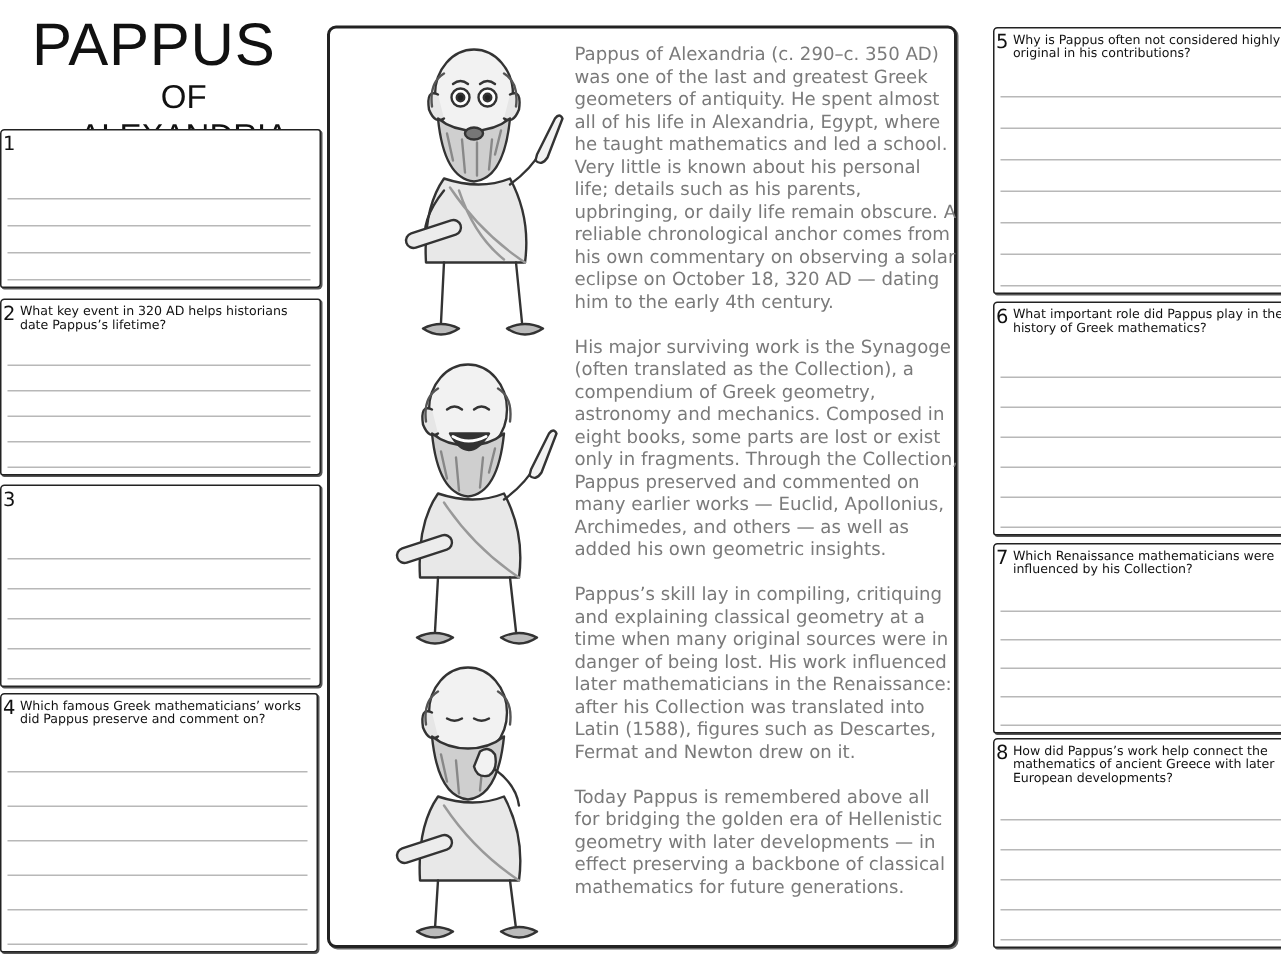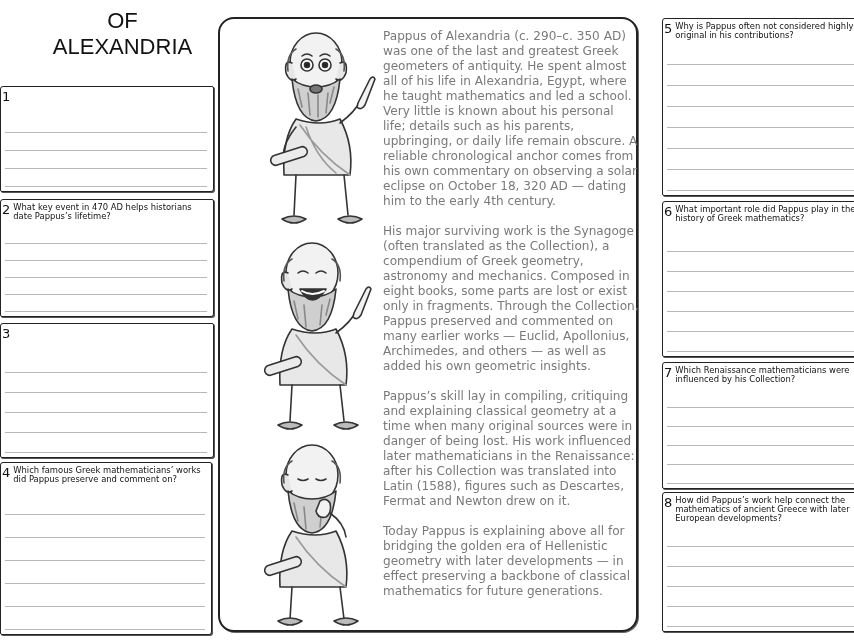--- a/index.html
+++ b/index.html
@@ -19,53 +19,54 @@
     overflow: hidden;
   }
   .qhead { display: flex; align-items: flex-start; padding: 3px 4px 0 1px; }
   .qnum { font-family: "DejaVu Sans", sans-serif; font-size: 13px; line-height: 14px; margin-right: 3px; color: #111; flex: none; }
   .qtext { font-family: "DejaVu Sans", sans-serif; font-size: 8.4px; line-height: 9px; color: #111; }
   .qlines { position: absolute; left: 4px; right: 6px; bottom: 4px; }
   .qline { height: 0; border-top: 1px solid #b8b8b8; }
 
   .center {
     position: absolute; left: 218px; top: 17px; width: 420px; height: 615px;
-    border: 2px solid #222; border-radius: 16px; background: #fff;
+    border: 2px solid #222; border-radius: 6px; background: #fff;
     box-shadow: 1px 1px 0 #666;
   }
   .figure { position: absolute; }
   .article {
     position: absolute; left: 163px; top: 10px; width: 256px;
     font-family: "DejaVu Sans", sans-serif; font-size: 12.1px; line-height: 15px; color: #7a7a7a;
   }
   .article p { margin-bottom: 15px; }
 </style>
 </head>
 <body>
 
 <div class="title-block">
+  <div class="title-main">PAPPUS</div>
   <div class="title-sub">OF ALEXANDRIA</div>
 </div>
 
 <div class="qbox" style="left:0px; top:86px; width:214px; height:106px;">
   <div class="qhead">
       <span class="qnum">1</span>
     </div>
   <div class="qlines">
       <div class="qline" style="margin-top: 17px;"></div>
       <div class="qline" style="margin-top: 17px;"></div>
       <div class="qline" style="margin-top: 17px;"></div>
       <div class="qline" style="margin-top: 17px;"></div>
     </div>
 </div>
 
 <div class="qbox" style="left:0px; top:199px; width:214px; height:118px;">
   <div class="qhead">
       <span class="qnum">2</span>
-      <span class="qtext">What key event in 470 AD helps historians date Pappus’s lifetime?</span>
+      <span class="qtext">What key event in 320 AD helps historians date Pappus’s lifetime?</span>
     </div>
   <div class="qlines">
       <div class="qline" style="margin-top: 16px;"></div>
       <div class="qline" style="margin-top: 16px;"></div>
       <div class="qline" style="margin-top: 16px;"></div>
       <div class="qline" style="margin-top: 16px;"></div>
       <div class="qline" style="margin-top: 16px;"></div>
     </div>
 </div>
 
@@ -159,21 +160,21 @@
       <rect x="14" y="124" width="38" height="10" rx="5" transform="rotate(-18 33 129)" fill="#ececec"></rect>
       <path d="M42 150 l-2 32 M90 150 l4 32"></path>
       <path d="M28 184 q12 -6 24 0 q-12 8 -24 0z M84 184 q12 -6 24 0 q-12 8 -24 0z" fill="#bbb"></path>
     </g>
   </svg>
 
   <div class="article">
     <p>Pappus of Alexandria (c. 290–c. 350 AD) was one of the last and greatest Greek geometers of antiquity. He spent almost all of his life in Alexandria, Egypt, where he taught mathematics and led a school. Very little is known about his personal life; details such as his parents, upbringing, or daily life remain obscure. A reliable chronological anchor comes from his own commentary on observing a solar eclipse on October 18, 320 AD — dating him to the early 4th century.</p>
     <p>His major surviving work is the Synagoge (often translated as the Collection), a compendium of Greek geometry, astronomy and mechanics. Composed in eight books, some parts are lost or exist only in fragments. Through the Collection, Pappus preserved and commented on many earlier works — Euclid, Apollonius, Archimedes, and others — as well as added his own geometric insights.</p>
     <p>Pappus’s skill lay in compiling, critiquing and explaining classical geometry at a time when many original sources were in danger of being lost. His work influenced later mathematicians in the Renaissance: after his Collection was translated into Latin (1588), figures such as Descartes, Fermat and Newton drew on it.</p>
-    <p>Today Pappus is explaining above all for bridging the golden era of Hellenistic geometry with later developments — in effect preserving a backbone of classical mathematics for future generations.</p>
+    <p>Today Pappus is remembered above all for bridging the golden era of Hellenistic geometry with later developments — in effect preserving a backbone of classical mathematics for future generations.</p>
   </div>
 </div>
 
 <div class="qbox" style="left:662px; top:18px; width:200px; height:178px;">
   <div class="qhead">
       <span class="qnum">5</span>
       <span class="qtext">Why is Pappus often not considered highly original in his contributions?</span>
     </div>
   <div class="qlines">
       <div class="qline" style="margin-top: 20px;"></div>

